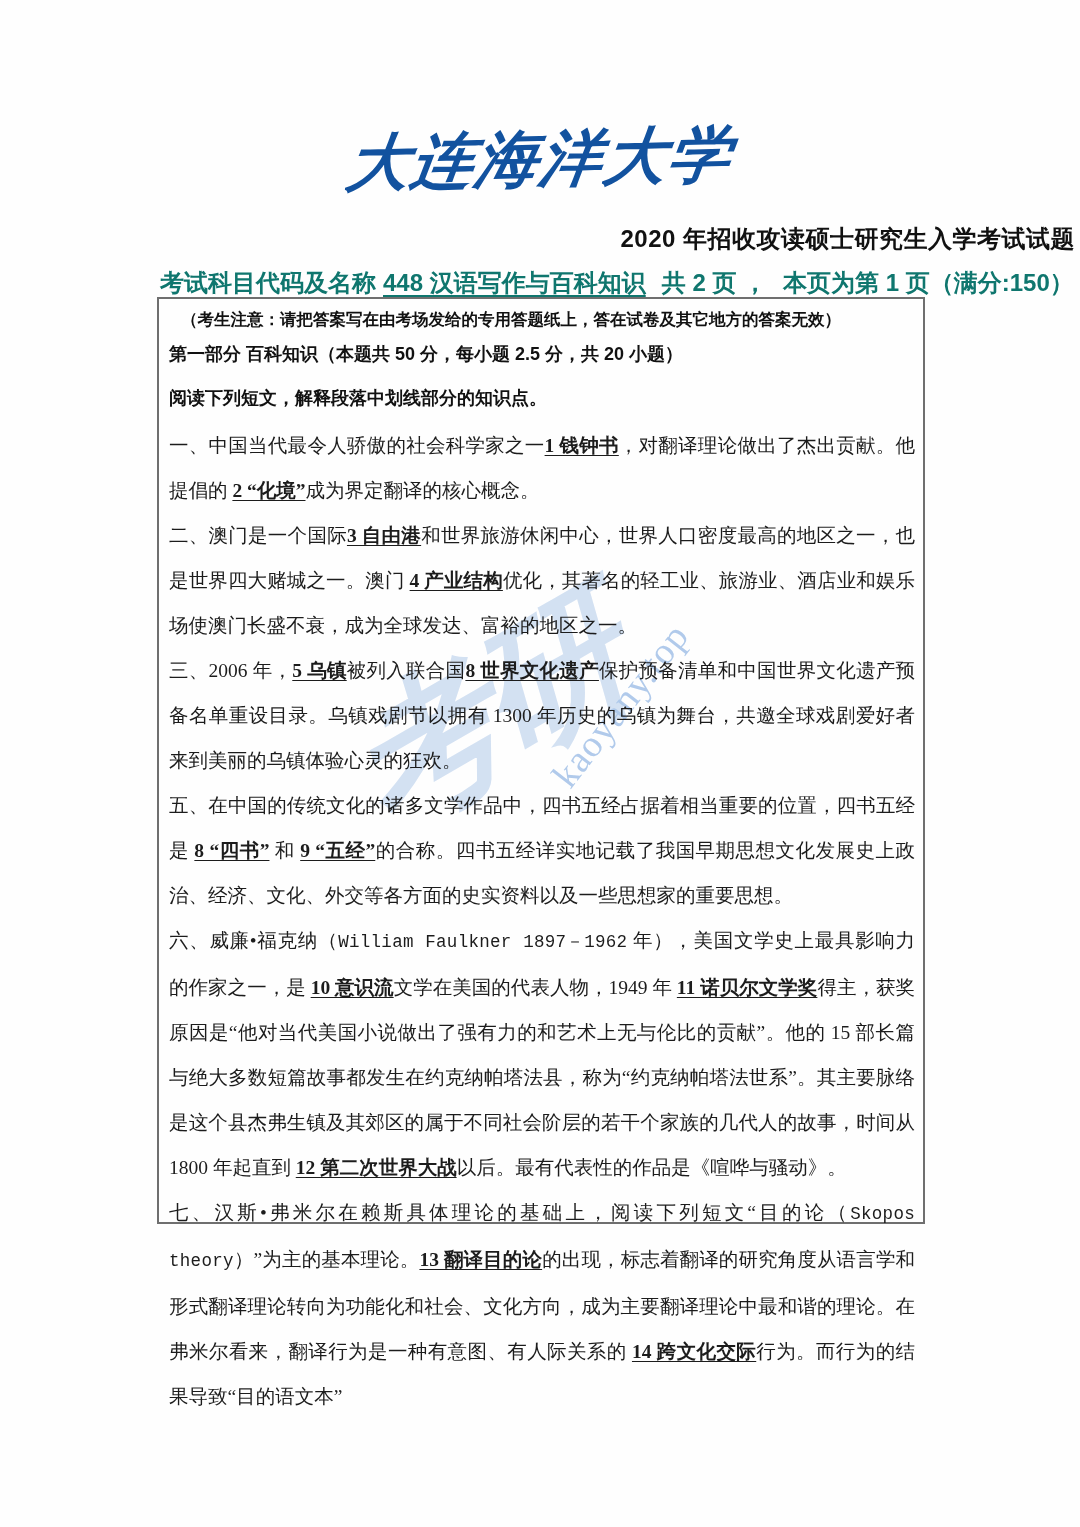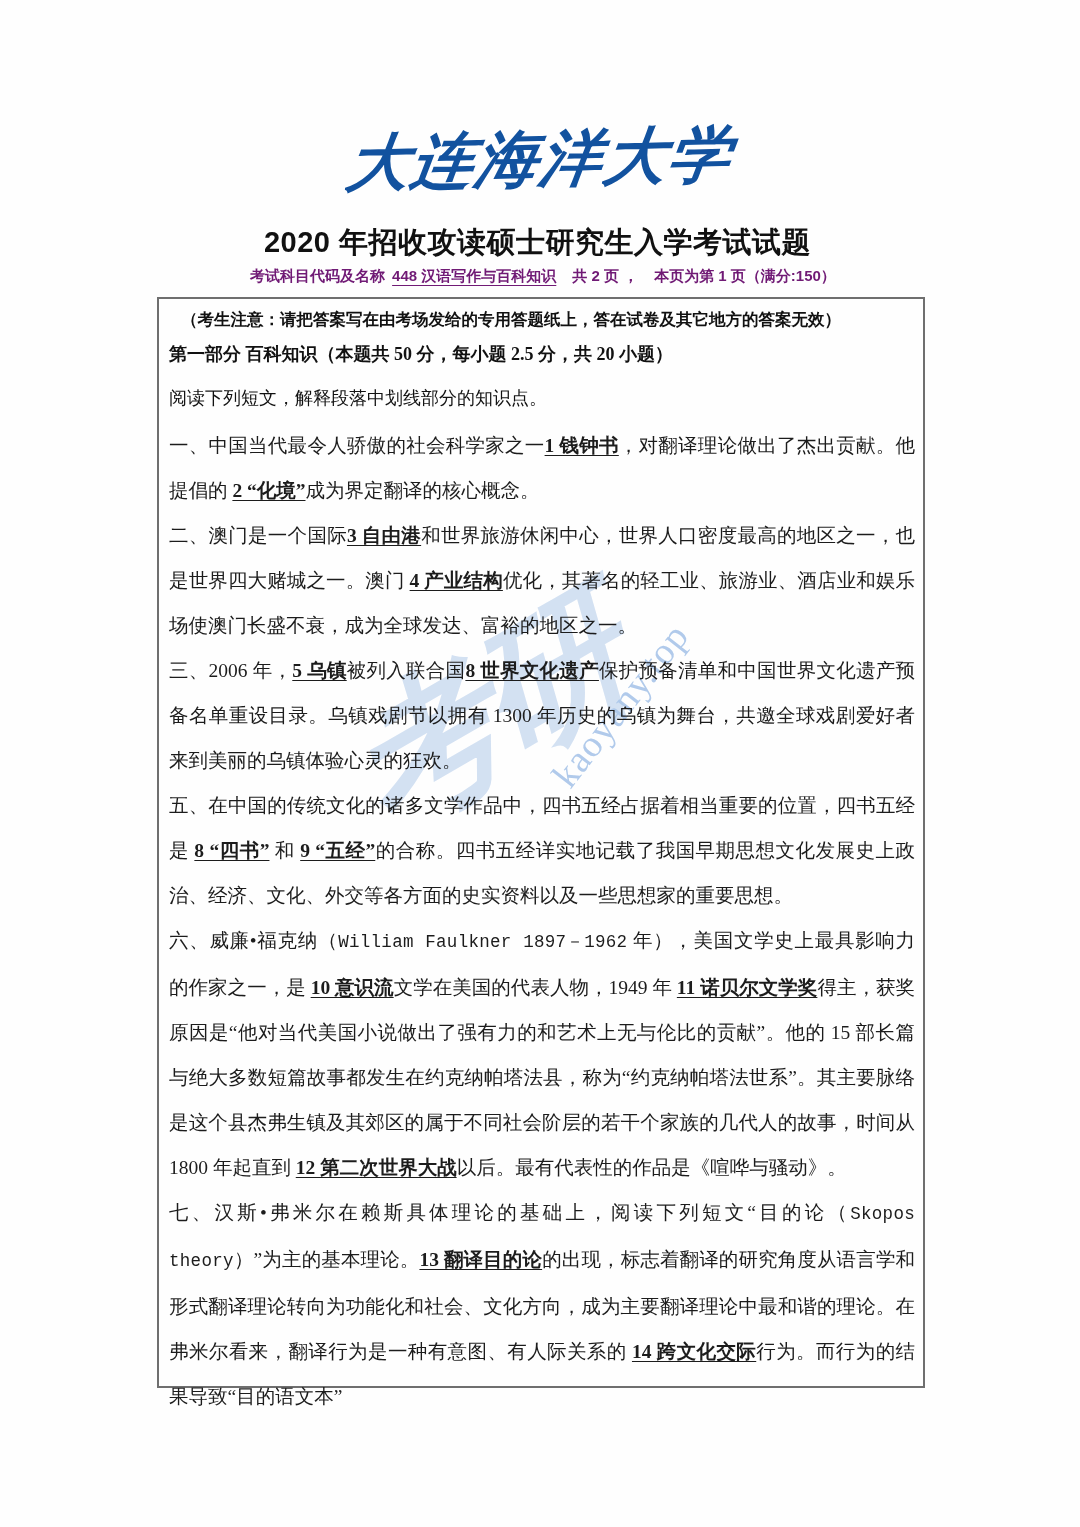--- a/index.html
+++ b/index.html
@@ -88,55 +88,55 @@
     letter-spacing: 2px;
     line-height: 1;
     transform: skewX(-9deg) rotate(-1.4deg);
     white-space: nowrap;
   }
 
   .exam-title {
     position: absolute;
     left: 0; right: 5px;
     top: 223px;
-    text-align: center;
-    font-family: "Liberation Sans", "DejaVu Sans", sans-serif;
-    font-size: 29px;
+    text-align: right;
+    font-family: "Liberation Sans", "DejaVu Sans", sans-serif;
+    font-size: 24px;
     font-weight: 700;
     letter-spacing: 0.5px;
     color: #111;
   }
 
   .subject-line {
     position: absolute;
     left: 160px;
     top: 267px;
     width: 766px;
     font-family: "Liberation Sans", "DejaVu Sans", sans-serif;
-    font-size: 15px;
-    font-weight: 700;
-    color: #701a75;
+    font-size: 24px;
+    font-weight: 700;
+    color: #0f766e;
     white-space: nowrap;
     letter-spacing: 0px;
   }
   .subject-line .u {
     text-decoration: underline;
     text-underline-offset: 4px;
     font-weight: 700;
   }
   .subject-line .sp { display: inline-block; width: 7px; }
   .subject-line .sp2 { display: inline-block; width: 16px; }
 
   
   .box {
     position: absolute;
     left: 157px;
     top: 297px;
     width: 768px;
-    height: 1091px;
+    height: 927px;
     border: 2px solid #6f6f6f;
     box-sizing: border-box;
     z-index: 4;
     background: transparent;
   }
   .box-inner {
     position: absolute;
     left: 10px;
     top: 6px;
     width: 746px;
@@ -145,31 +145,31 @@
   .notice {
     font-family: "Liberation Sans", "DejaVu Sans", sans-serif;
     font-size: 16.5px;
     font-weight: 700;
     color: #111;
     white-space: nowrap;
     padding-left: 12px;
     line-height: 28px;
   }
   .part-head {
-    font-family: Liberation Serif, serif;
+    font-family: Liberation Sans, sans-serif;
     font-size: 18px;
     font-weight: 700;
     color: #111;
     line-height: 34px;
     margin-top: 4px;
   }
   .instruction {
     font-family: "Liberation Sans", "DejaVu Sans", sans-serif;
     font-size: 18px;
-    font-weight: 400;
+    font-weight: 700;
     color: #111;
     line-height: 34px;
     margin-top: 10px;
   }
 
   .qlist {
     margin-top: 8px;
   }
   .q {
     font-family: "Liberation Serif", "DejaVu Serif", serif;

